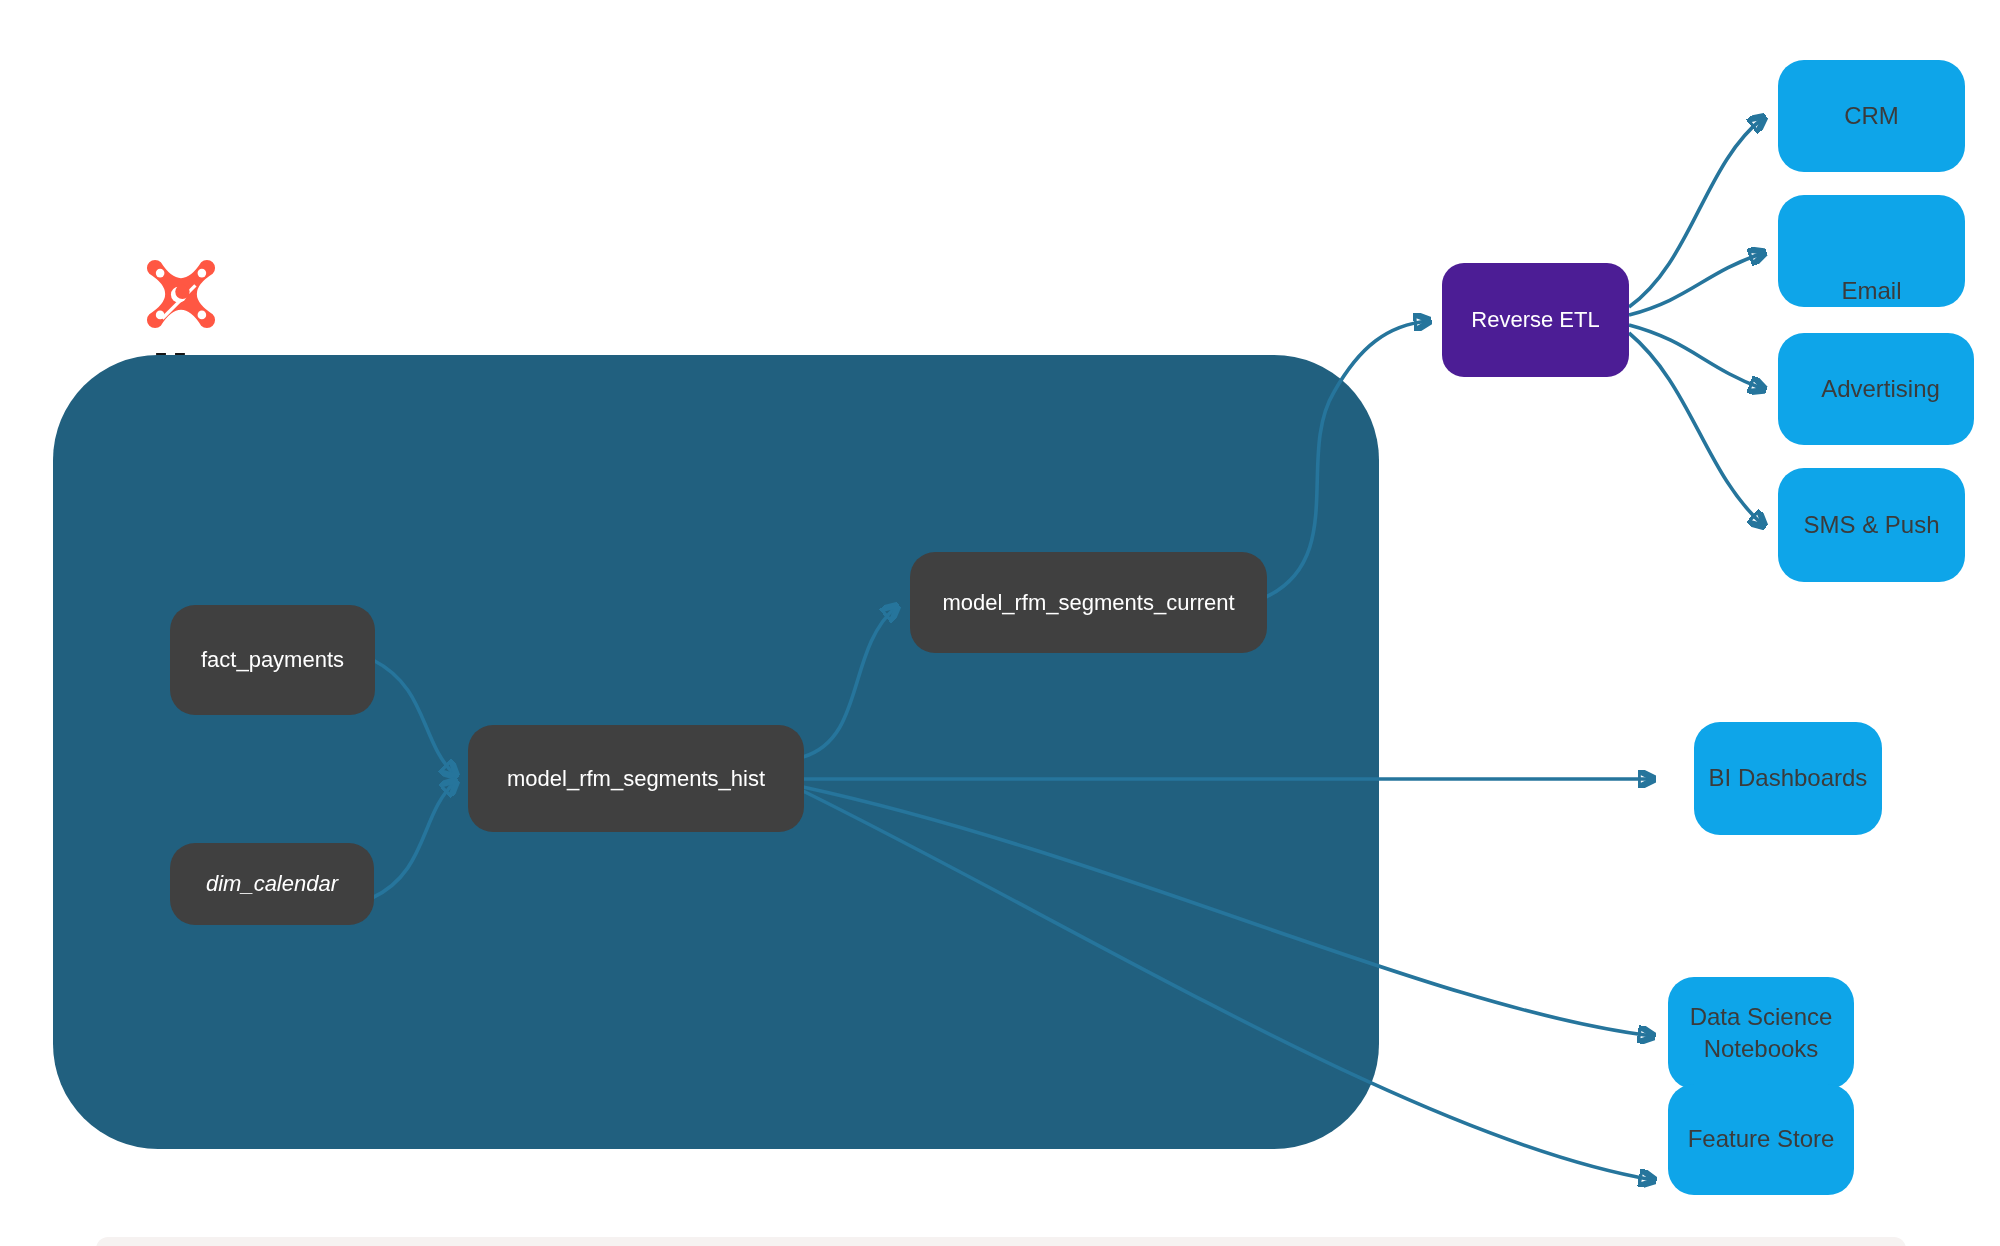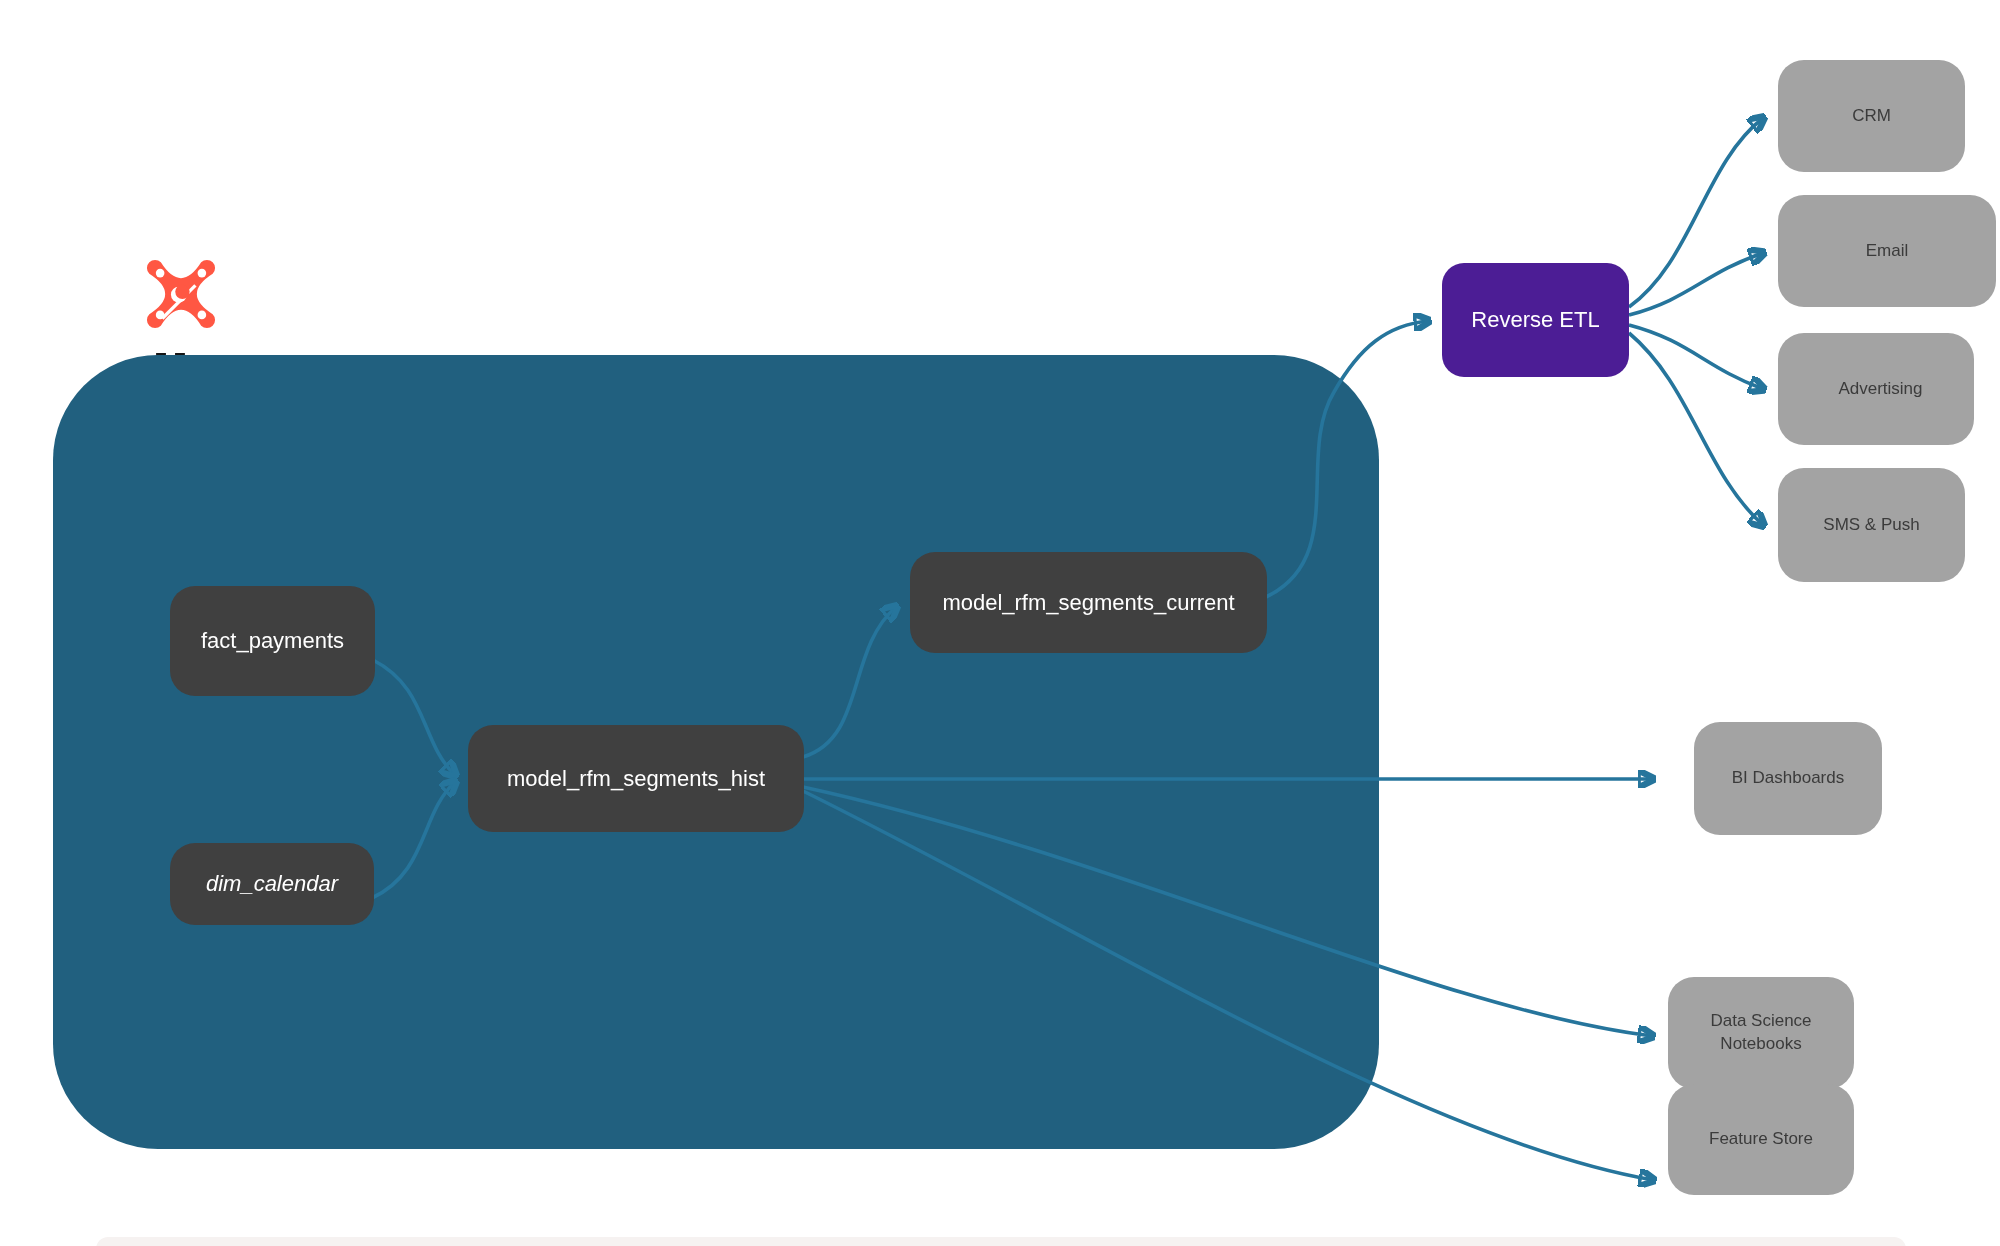--- a/index.html
+++ b/index.html
@@ -22,28 +22,28 @@
   
   .edges{position:absolute;left:0;top:0;width:2000px;height:1246px;pointer-events:none;}
   .edges path{fill:none;stroke:#26759c;stroke-width:3.6px;}
   
   .node{
     position:absolute;display:flex;align-items:center;justify-content:center;
     text-align:center;font-size:22px;line-height:1.35;
   }
   .node.model{background:#404040;color:#ffffff;border-radius:25px;}
   .node.etl{background:#4c1d95;color:#ffffff;border-radius:22px;}
-  .node.dest{background:#a3a3a3;color:#3b3b3b;border-radius:26px;font-size:17px;}
-  .n-fact   {left:170px;top:586px;width:205px;height:110px;}
+  .node.dest{background:#0ea5e9;color:#3b3b3b;border-radius:26px;font-size:24px;}
+  .n-fact   {left:170px;top:605px;width:205px;height:110px;}
   .n-dim    {left:170px;top:843px;width:204px;height:82px;font-style:italic;}
   .n-hist   {left:468px;top:725px;width:336px;height:107px;}
   .n-current{left:910px;top:552px;width:357px;height:101px;}
   .n-etl    {left:1442px;top:263px;width:187px;height:114px;}
   .n-crm    {left:1778px;top:60px;width:187px;height:112px;}
-  .n-email  {left:1778px;top:195px;width:218px;height:112px;}
+  .n-email  {left:1778px;top:195px;width:187px;height:112px;align-items:flex-end;}
   .n-adv    {left:1778px;top:333px;width:187px;height:112px;padding-left:9px;}
   .n-sms    {left:1778px;top:468px;width:187px;height:114px;}
   .n-bi     {left:1668px;top:722px;width:188px;height:113px;margin-left:26px;}
   .n-ds     {left:1668px;top:977px;width:186px;height:112px;padding:0 6px;box-sizing:border-box;}
   .n-fs     {left:1668px;top:1084px;width:186px;height:111px;}
   
   .bottom-strip{
     position:absolute;left:96px;top:1237px;width:1810px;height:14px;
     background:#f6f2f1;border-radius:12px 12px 0 0;
   }

